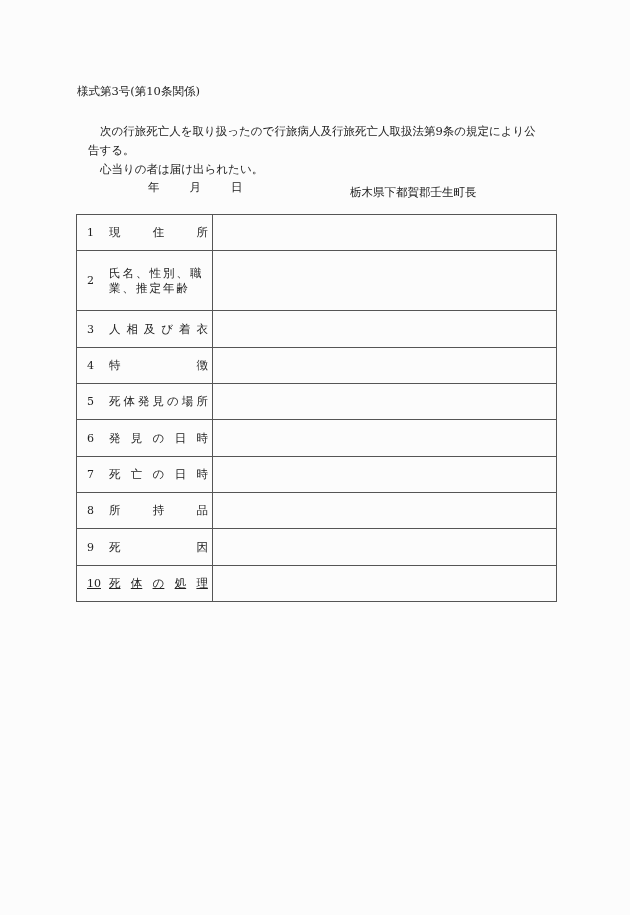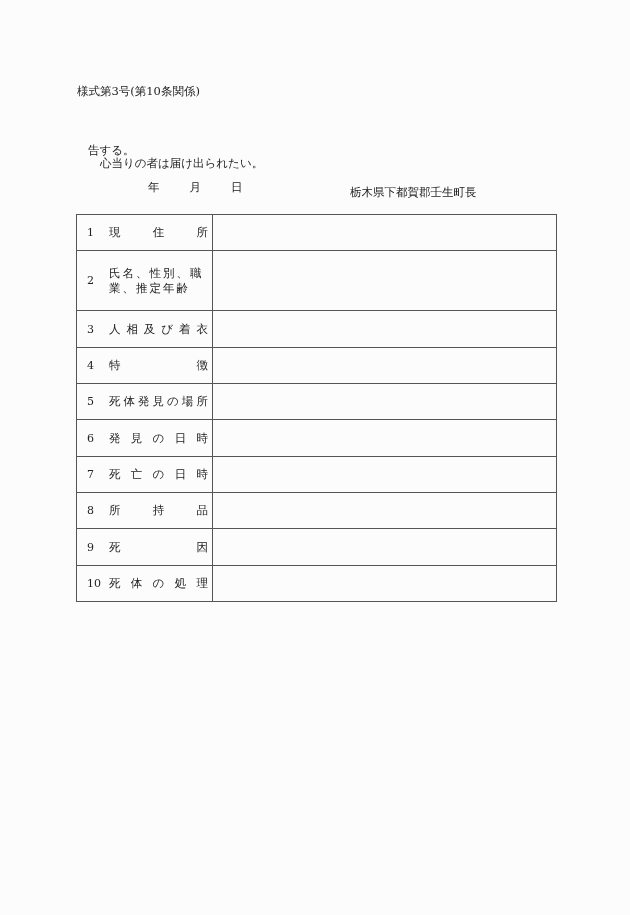--- a/index.html
+++ b/index.html
@@ -6,21 +6,21 @@
     body {
       width: 630px; height: 915px; background: #fcfcfc; position: relative;
       font-family: "DejaVu Serif", "Liberation Serif", serif; color: #222; overflow: hidden;
     }
     .page { position: absolute; left: 0; top: 0; width: 630px; height: 915px; }
     .abs { position: absolute; white-space: nowrap; font-size: 11.5px; line-height: 14px; }
     .form-label { left: 77px; top: 84px; }
     .title { left: 236px; top: 100px; letter-spacing: 14px; }
     .body1 { left: 100px; top: 124px; }
     .body1b { left: 88px; top: 143px; }
-    .body2 { left: 100px; top: 156px; }
+    .body2 { left: 100px; top: 162px; }
     .date { left: 148px; top: 180px; text-align: center; }
     .date span { display: inline-block; }
     .date .gap { width: 30px; }
     .signer { left: 350px; top: 185px; }
 
     table.notice {
       position: absolute; left: 76px; top: 214px; width: 481px;
       border-collapse: collapse; font-size: 11.5px;
     }
     table.notice td { border: 1px solid #555; padding: 0; }
@@ -29,20 +29,21 @@
     .lbl { display: flex; align-items: center; height: 100%; padding-left: 10px; padding-right: 4px; box-sizing: border-box; }
     .num { width: 22px; font-size: 11px; }
     .txt { flex: 1; display: flex; justify-content: space-between; }
     .txt.multi { display: block; line-height: 15px; letter-spacing: 2px; }
   </style>
 </head>
 <body>
 
 <div class="page">
   <div class="abs form-label">様式第3号(第10条関係)</div>
+  <div class="abs body1">次の行旅死亡人を取り扱ったので行旅病人及行旅死亡人取扱法第9条の規定により公</div>
   <div class="abs body1b">告する。</div>
   <div class="abs body2">心当りの者は届け出られたい。</div>
   <div class="abs date">
     <span>年</span><span class="gap"></span><span>月</span><span class="gap"></span><span>日</span>
   </div>
   <div class="abs signer">栃木県下都賀郡壬生町長</div>
 
   <table class="notice">
     <tbody id="notice-tbody">
         <tr style="height: 35px;">
@@ -163,21 +164,21 @@
             <div class="lbl" style="height: 36px;">
               <span class="num">9</span>
               <span class="txt">
                 <span>死</span>
                 <span>因</span>
               </span>
             </div>
           </td>
           <td class="value-cell"></td>
         </tr>
-        <tr style="height: 35px;">
+        <tr style="height: 35px; text-decoration: underline;">
           <td class="label-cell">
             <div class="lbl" style="height: 35px;">
               <span class="num">10</span>
               <span class="txt">
                 <span>死</span>
                 <span>体</span>
                 <span>の</span>
                 <span>処</span>
                 <span>理</span>
               </span>

